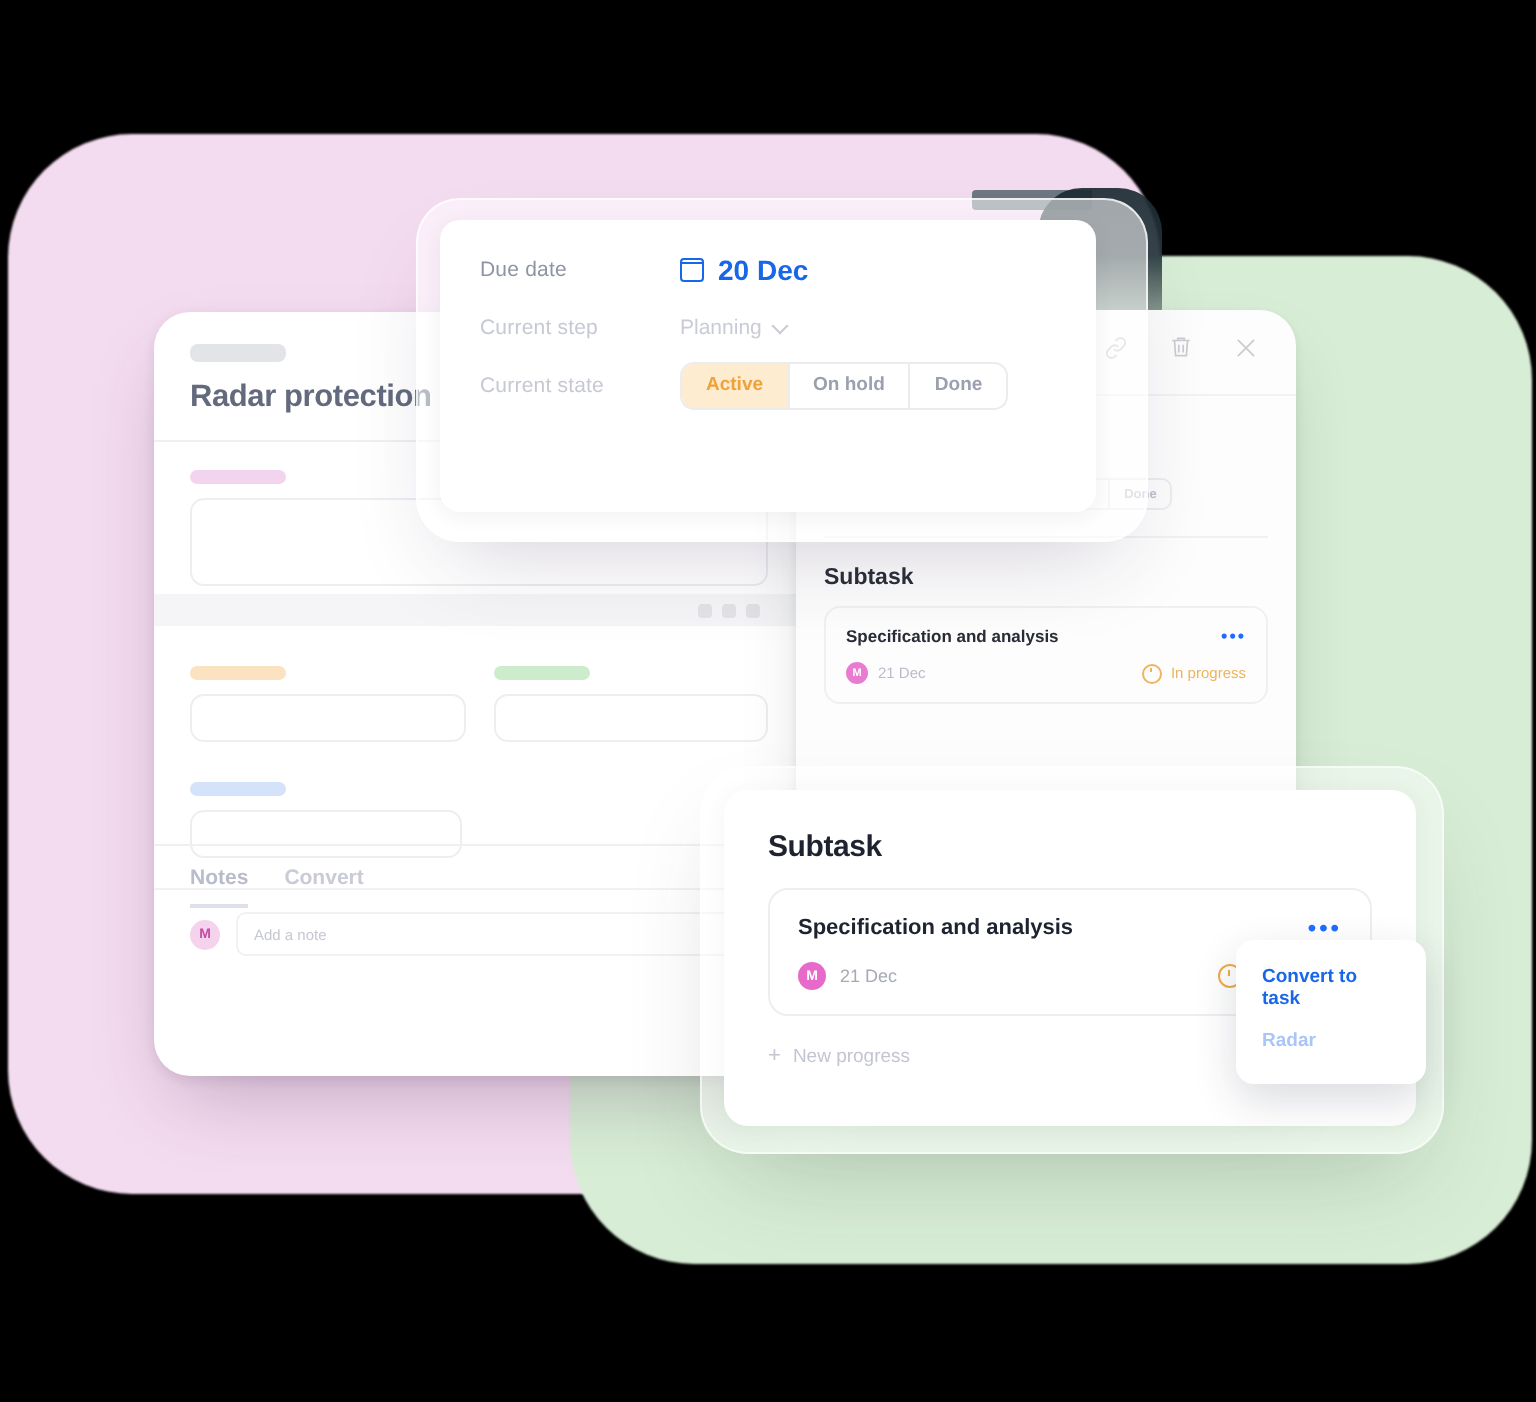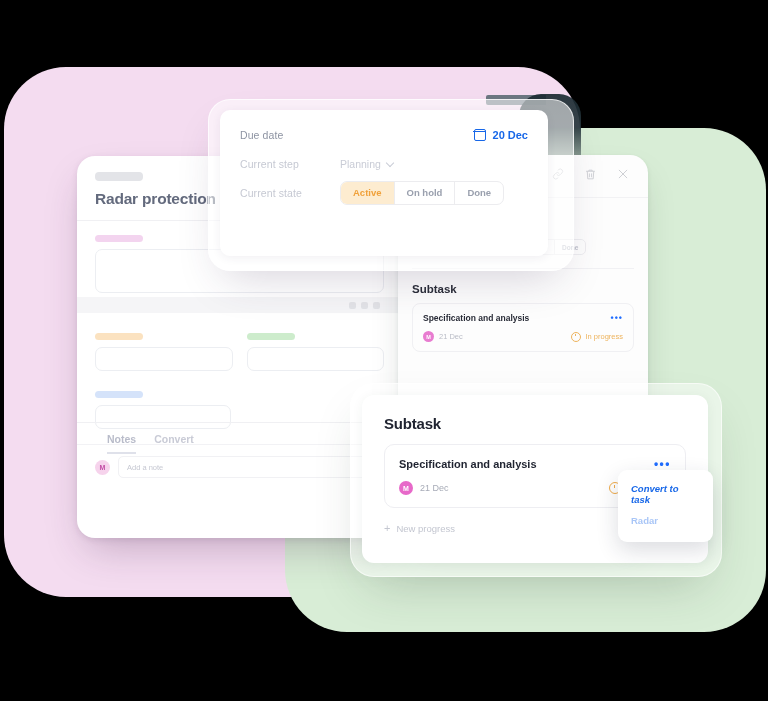--- a/index.html
+++ b/index.html
@@ -44,21 +44,21 @@
   .field-big{height:42px;}
   .field-sm{height:22px;}
   .gray-strip{height:16px;background:#f5f5f7;margin:4px -18px 0 -18px;
     display:flex;align-items:center;justify-content:flex-end;padding-right:22px;gap:5px;}
   .dot3{width:7px;height:7px;border-radius:2px;background:#e2e3e7;}
   .two-col{display:flex;gap:14px;margin-top:20px;}
   .two-col > div{flex:1;}
   .lc-tabs{position:absolute;left:0;right:0;top:266px;border-top:1px solid #f0f0f3;
     display:flex;gap:18px;padding:10px 18px 0 18px;}
   .tab{font-size:10.5px;font-weight:700;color:#c9cbd6;padding-bottom:7px;}
-  .tab.active{color:#b9bcca;border-bottom:2px solid #dfe1ea;margin-left:12px;}
+  .tab.active{color:#b9bcca;border-bottom:2px solid #dfe1ea;}
   .lc-note{position:absolute;left:18px;right:0;top:300px;display:flex;align-items:center;gap:8px;}
   .avatar{width:15px;height:15px;border-radius:50%;background:#f6d3ec;color:#c24ca5;
     font-size:7px;font-weight:700;display:flex;align-items:center;justify-content:center;}
   .note-input{flex:1;height:20px;border:1px solid #f1f1f4;border-radius:5px;background:#fff;
     display:flex;align-items:center;padding-left:8px;font-size:7.5px;color:#c6c8d2;}
   .lc-divider{position:absolute;left:0;right:0;top:288px;height:1px;background:#f2f2f5;}
 
   
   .card-mid{left:398px;top:155px;width:250px;height:390px;border-radius:18px;
     background:#fdfdfd;
@@ -91,21 +91,21 @@
   
   .popover-glass{position:absolute;left:208px;top:99px;width:364px;height:170px;
     border-radius:22px;background:rgba(255,255,255,.55);
     border:1px solid rgba(255,255,255,.75);
     box-shadow:0 20px 45px -16px rgba(60,40,80,.22);}
   .popover{position:absolute;left:220px;top:110px;width:328px;height:146px;
     background:#fff;border-radius:10px;box-shadow:0 2px 10px rgba(60,40,80,.07);}
   .pv-row{display:flex;align-items:center;height:29px;padding:0 20px;}
   .pv-lbl{width:100px;font-size:10.5px;color:#8e94a3;letter-spacing:.1px;}
   .pv-lbl.muted{color:#c6c9d3;}
-  .pv-date{display:flex;align-items:center;gap:7px;font-size:11px;font-weight:700;color:#1767e8;margin-left:16px;}
+  .pv-date{display:flex;align-items:center;gap:7px;font-size:14px;font-weight:700;color:#1767e8;}
   .cal-ic{width:10px;height:10px;border:1.4px solid #1767e8;border-radius:2px;position:relative;}
   .cal-ic:before{content:"";position:absolute;left:-1.4px;right:-1.4px;top:1.4px;height:1.4px;background:#1767e8;}
   .pv-assignee{display:flex;align-items:center;gap:7px;font-size:10.5px;color:#c9ccd6;}
   .pv-step{font-size:10.5px;color:#c9ccd6;display:flex;align-items:center;gap:6px;}
   .chev{width:5px;height:5px;border-right:1.2px solid #c9ccd6;border-bottom:1.2px solid #c9ccd6;
     transform:rotate(45deg);margin-bottom:2px;}
   .seg{display:flex;border:1px solid #ececef;border-radius:7px;overflow:hidden;height:22px;}
   .seg-item{font-size:9.5px;font-weight:700;color:#9aa0ae;padding:0 12px;display:flex;
     align-items:center;border-right:1px solid #ececef;}
   .seg-item:last-child{border-right:none;}
@@ -130,21 +130,21 @@
   .fc-meta-right{display:flex;align-items:center;gap:5px;font-size:9px;color:#efab4a;}
   .clock2{width:10px;height:10px;border:1.4px solid #efab4a;border-radius:50%;position:relative;}
   .clock2:after{content:"";position:absolute;left:3.8px;top:1.8px;width:1.2px;height:3.2px;background:#efab4a;}
   .fc-new{font-size:9.5px;color:#c3c6d0;padding:14px 22px 0 22px;display:flex;gap:6px;align-items:center;}
   .plus{color:#c3c6d0;font-size:11px;}
 
   
   .ctx{position:absolute;left:618px;top:470px;width:95px;height:56px;background:#fff;
     border-radius:9px;box-shadow:0 8px 22px rgba(30,40,60,.16);padding:8px 0;}
   .ctx-item{font-size:9.5px;font-weight:700;padding:5px 13px;cursor:pointer;}
-  .ctx-item.primary{color:#1767e8;font-style:italic;}
+  .ctx-item.primary{color:#1767e8;}
   .ctx-item.disabled{color:#a9c6f7;}
 </style>
 </head>
 <body>
 
 <div class="stage">
 
   <div class="blob blob-pink"></div>
   <div class="blob blob-green"></div>
 
@@ -252,21 +252,21 @@
         <div class="meta-right">
           <span class="clock"></span>
           <span>In progress</span>
         </div>
       </div>
     </div>
   </div>
 
   <div class="popover-glass"></div>
   <div class="popover">
-    <div class="pv-row" style="margin-top:10px;justify-content:space-between;">
+    <div class="pv-row" style="margin-top:10px;">
       <div class="pv-lbl">Due date</div>
       <div class="pv-date">
         <span class="cal-ic"></span>
         <span>20 Dec</span>
       </div>
     </div>
     <div class="pv-row">
       <div class="pv-lbl muted">Current  step</div>
       <div class="pv-step">
         <span>Planning</span>

